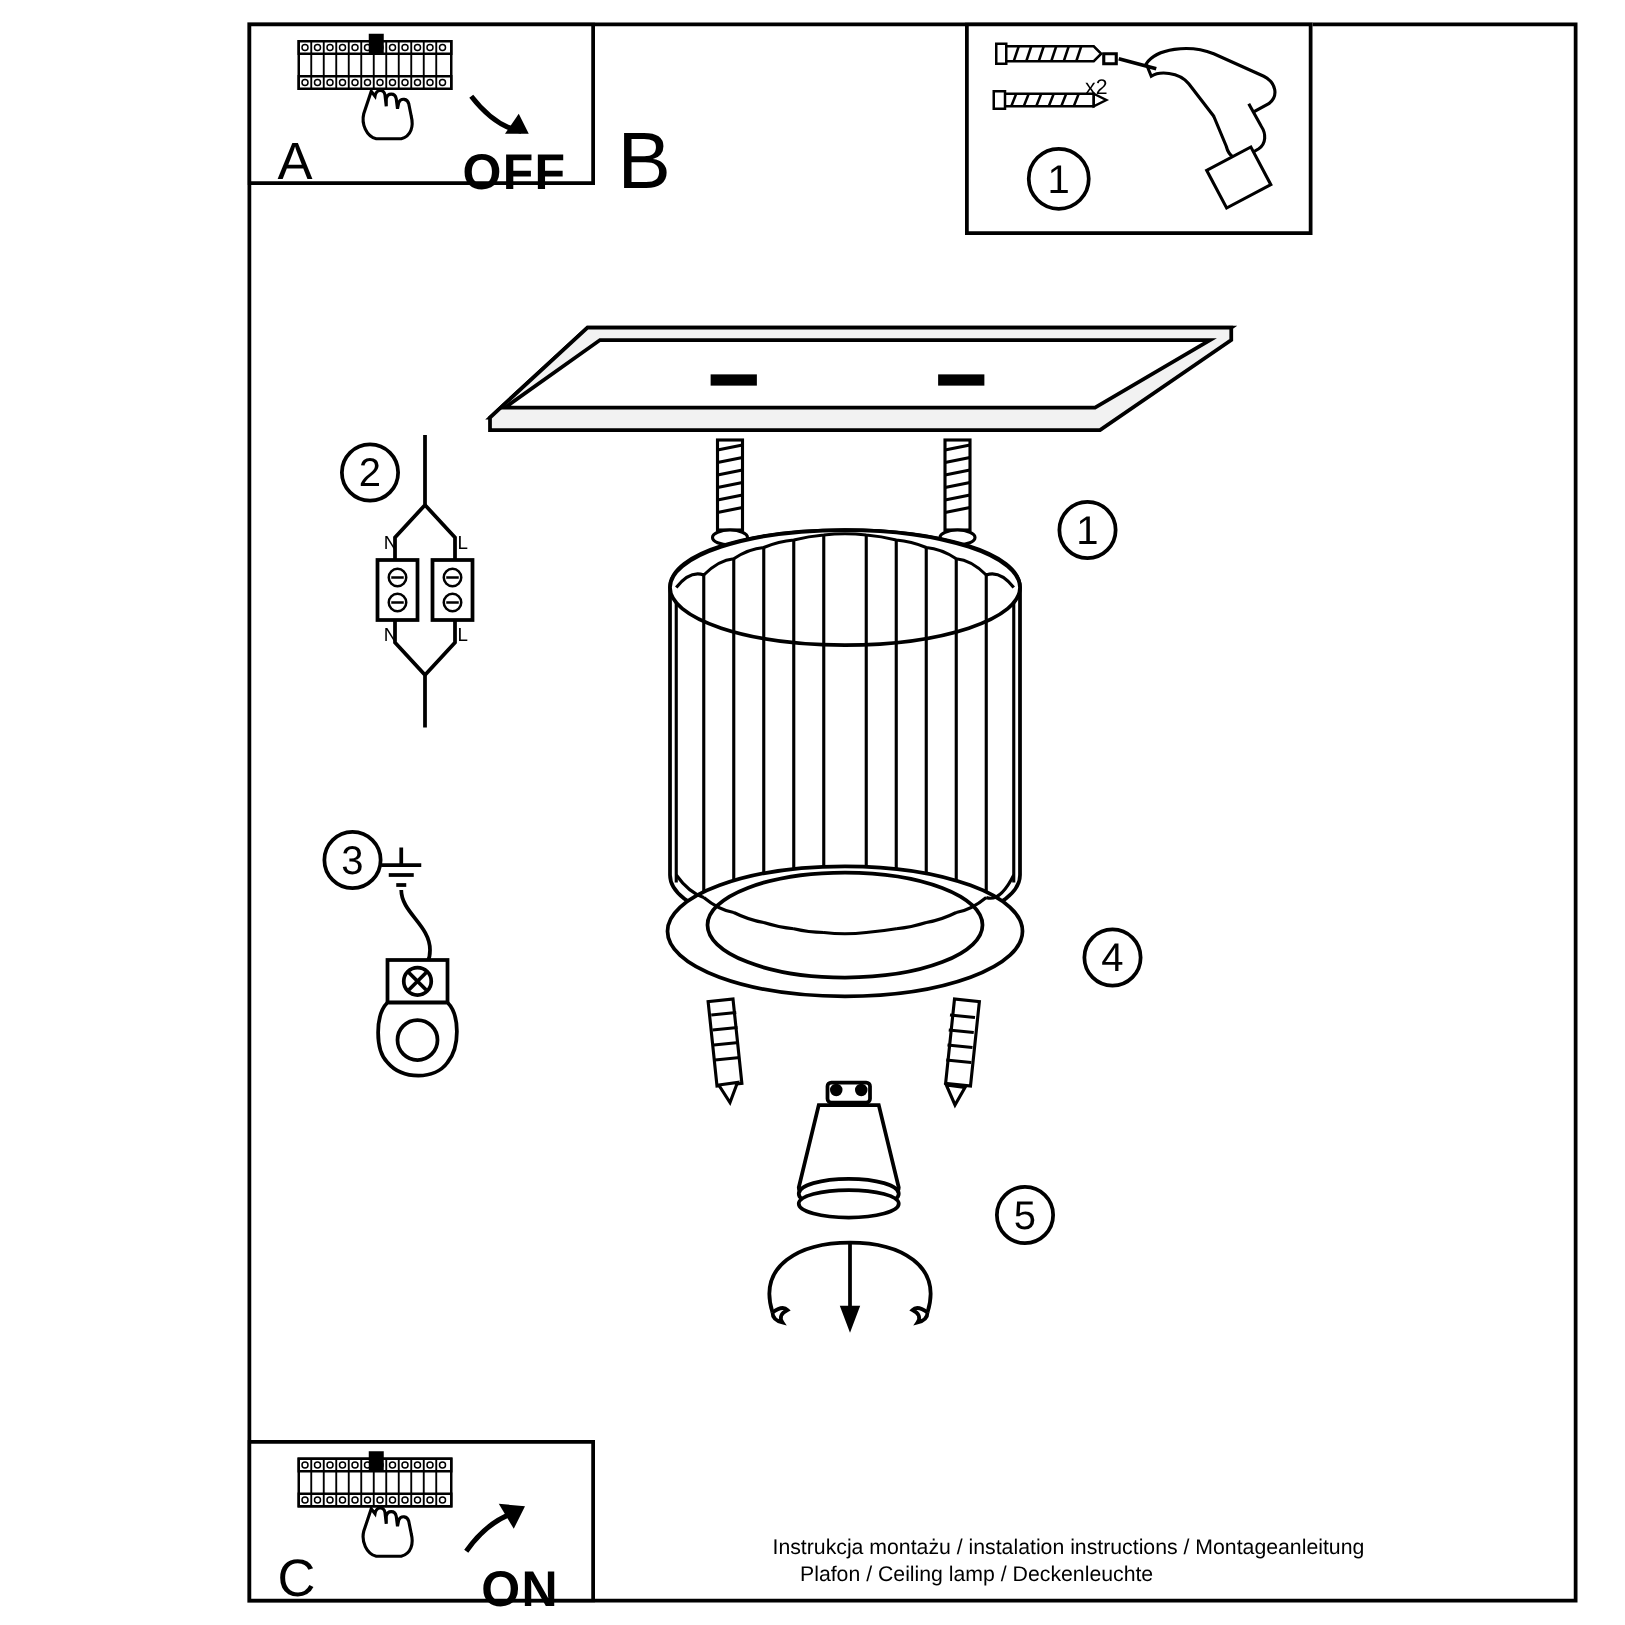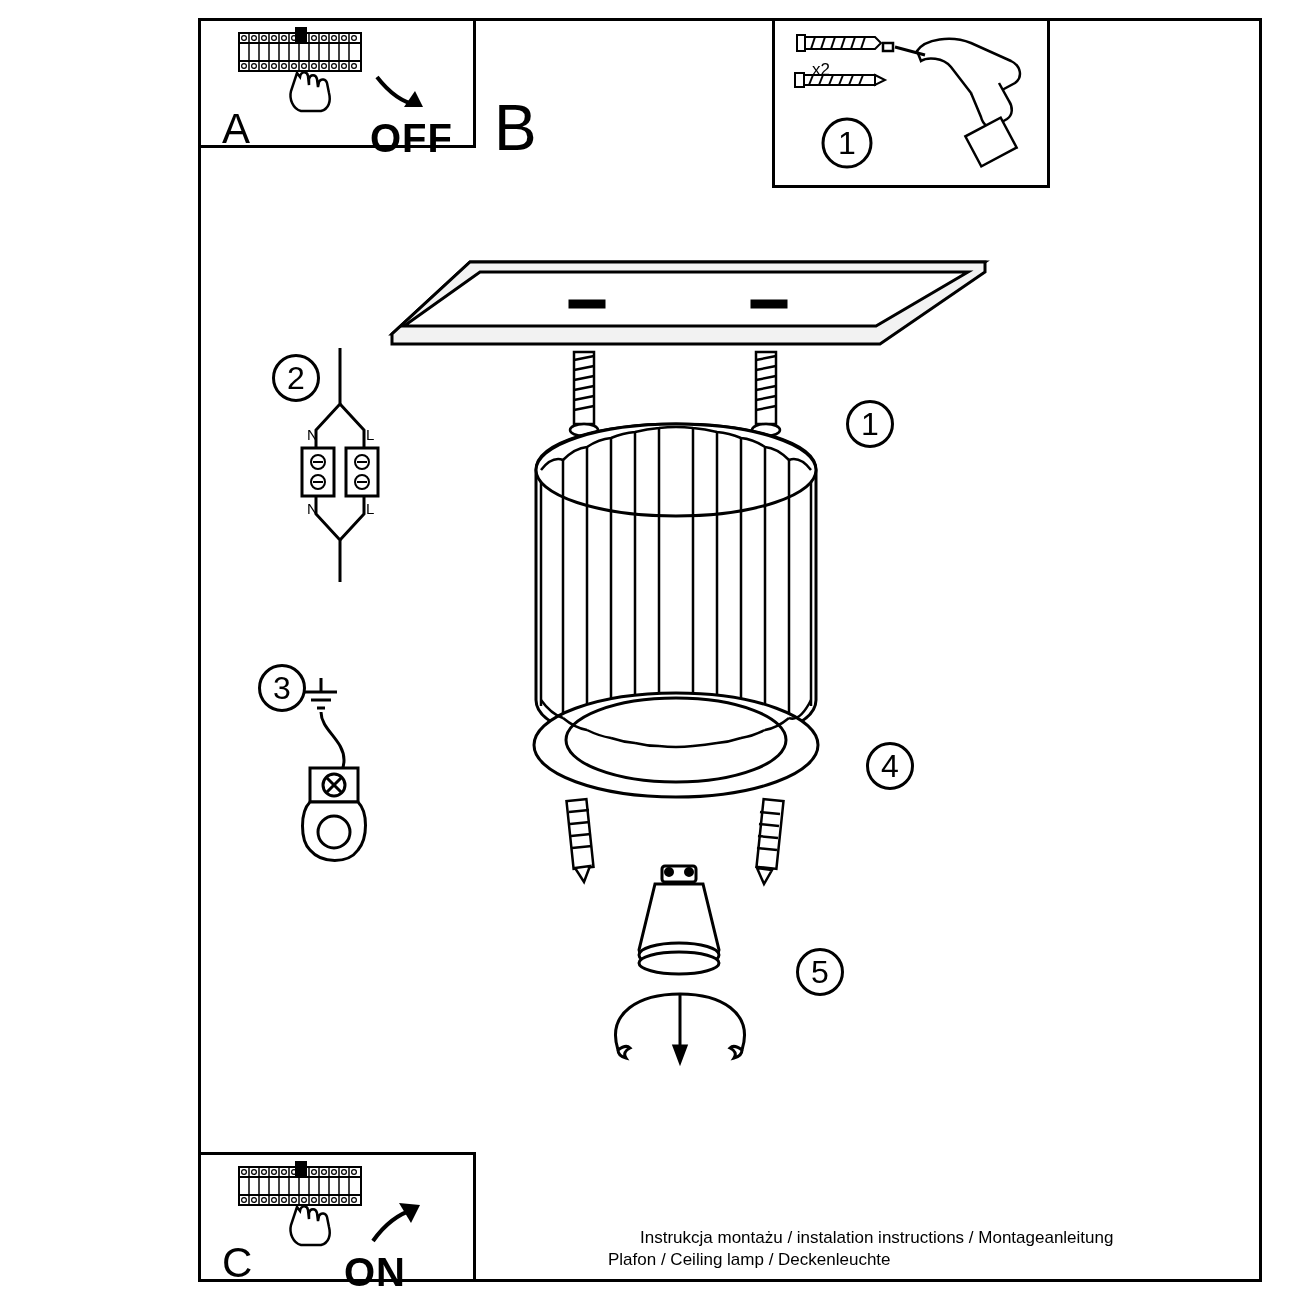--- a/index.html
+++ b/index.html
@@ -196,21 +196,21 @@
                  C208 80 200 78 196 72 L176 46 C168 36 152 36 146 40 Z"></path>
         <path d="M196 72 L206 96 C208 104 214 108 220 105 L232 98 C238 94 238 86 234 80 L224 62"></path>
         <rect x="196" y="104" width="40" height="34" transform="rotate(-28 216 121)"></rect>
         <path d="M150 34 L120 26" stroke-width="3"></path>
         <path d="M118 22 L118 30 L108 30 L108 22 Z"></path>
       </g>
       <circle cx="72" cy="122" r="24" fill="none" stroke="#000" stroke-width="3"></circle>
       <text x="72" y="133" font-size="32" text-anchor="middle" font-family="Liberation Sans, sans-serif">1</text>
     </svg>
   </div>
-  <div class="tinylabel" style="left:812px; top:60px; font-size:17px;">x2</div>
+  <div class="tinylabel" style="left:868px; top:60px; font-size:17px;">x2</div>
 
   <svg class="ov" width="1300" height="1300" viewBox="0 0 1300 1300">
 
     <g stroke="#000" stroke-width="3" fill="#ffffff">
       <path d="M470 262 L985 262 L880 334 L392 334 Z"></path>
       <path d="M470 262 L985 262 L985 272 L880 344 L392 344 L392 334 L470 262 Z" fill="#f2f2f2"></path>
       <path d="M480 272 L968 272 L876 326 L404 326 Z" fill="#ffffff"></path>
     </g>
     <g stroke="#000" stroke-width="3" fill="#000">
       <rect x="570" y="301" width="34" height="6"></rect>
@@ -409,18 +409,18 @@
         <path d="M96 52 C94 58 92 64 90 70 C88 78 92 88 100 90 L120 90 C128 88 130 80 128 72
                  L126 62 C125 58 120 57 118 61 L117 66
                  L116 58 C115 53 109 53 108 58 L108 64
                  L107 55 C106 50 100 50 99 56 Z"></path>
       </g>
       <path d="M172 86 C186 66 200 58 214 54" stroke="#000" stroke-width="4" fill="none"></path>
       <path d="M198 48 L219 50 L210 68 Z" fill="#000"></path>
     </svg>
   </div>
   <div class="step-letter" style="left:222px; top:1242px;">C</div>
-  <div class="word" style="left:344px; top:1232px;">ON</div>
-
-  <div class="footer-line" style="left:640px; top:1228px;">Instrukcja montażu / instalation instructions / Montageanleitung</div>
-  <div class="footer-line" style="left:608px; top:1250px;">Plafon / Ceiling lamp / Deckenleuchte</div>
+  <div class="word" style="left:385px; top:1232px;">ON</div>
+
+  <div class="footer-line" style="left:618px; top:1228px;">Instrukcja montażu / instalation instructions / Montageanleitung</div>
+  <div class="footer-line" style="left:640px; top:1250px;">Plafon / Ceiling lamp / Deckenleuchte</div>
 
 </div>
 
 </body></html>

